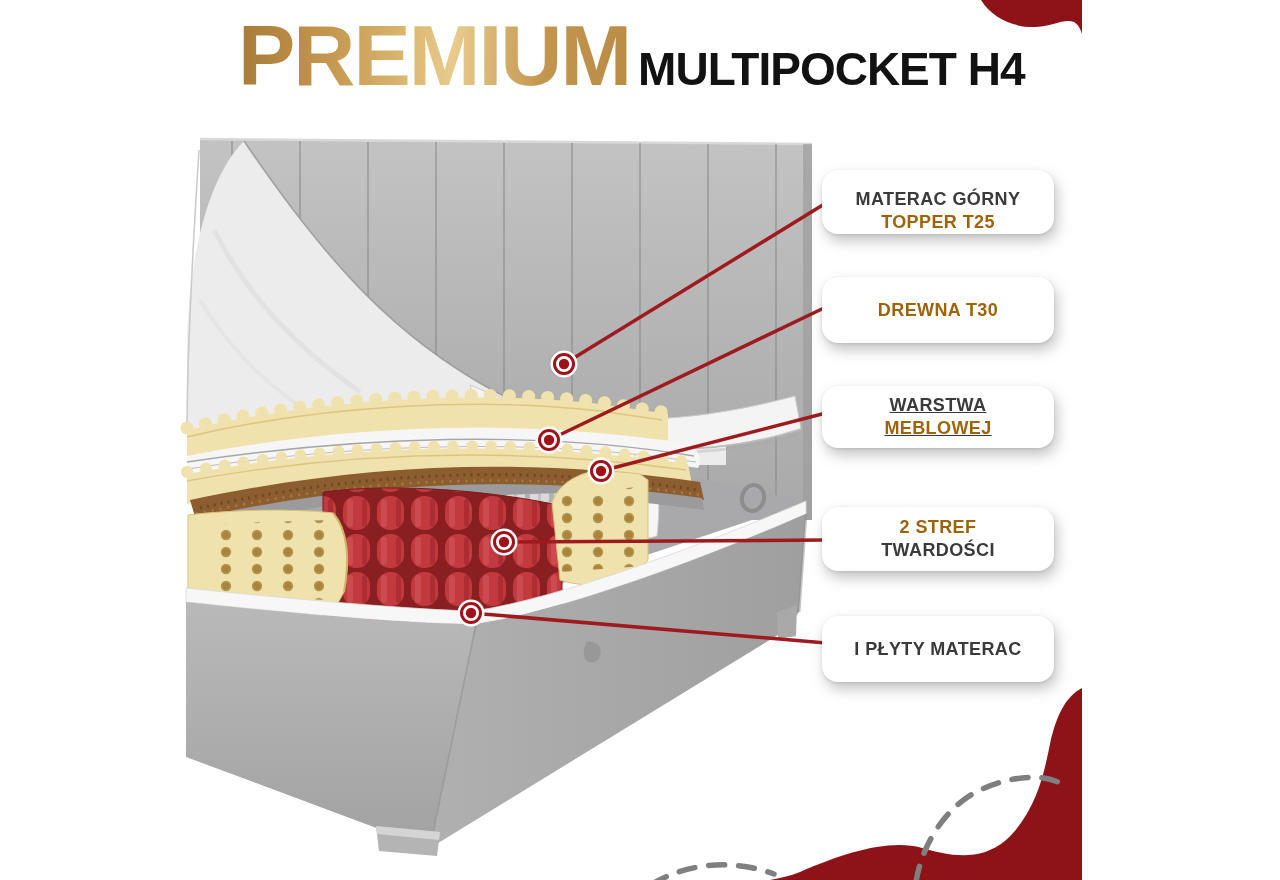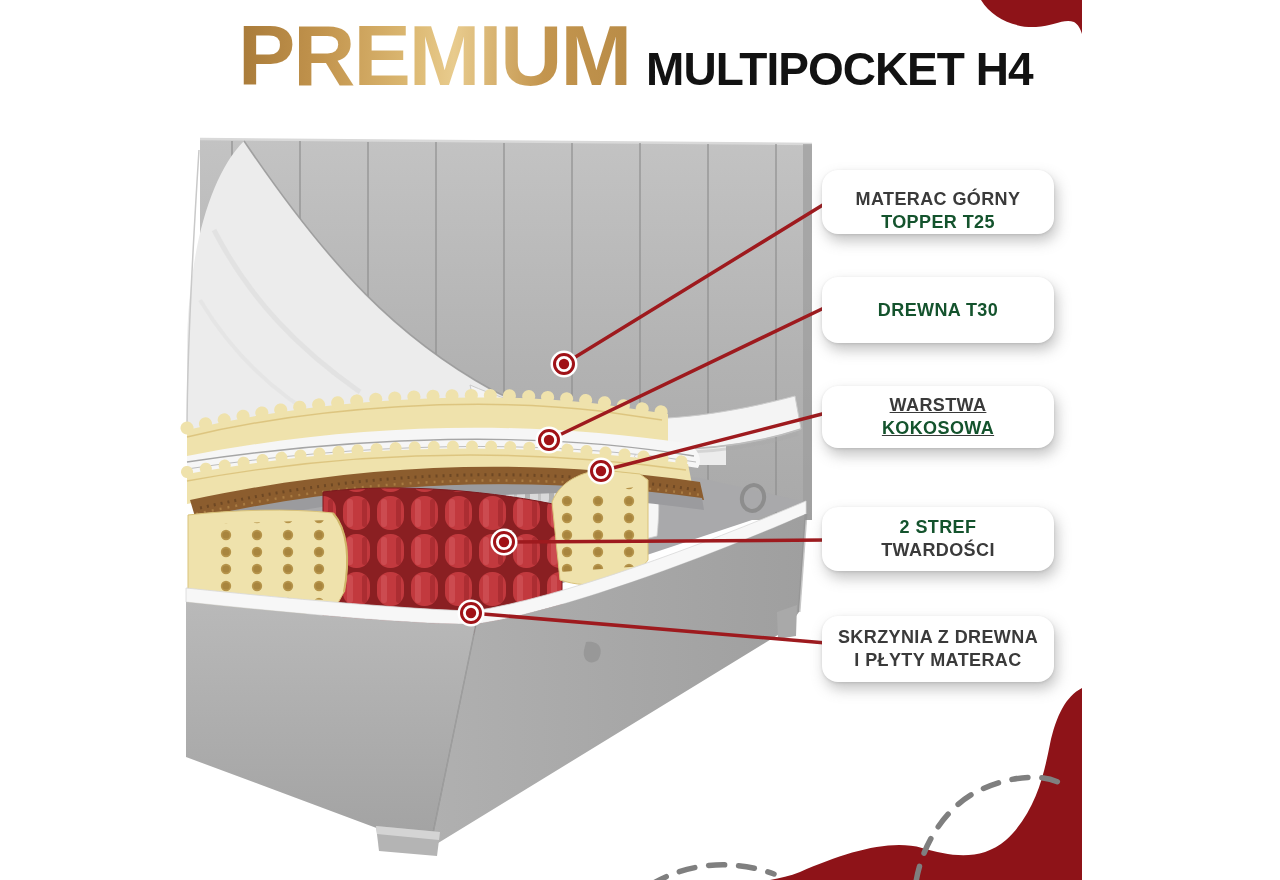--- a/index.html
+++ b/index.html
@@ -2,32 +2,32 @@
 <html><head>
 <meta charset="utf-8">
 <style>
   html,body{margin:0;padding:0;background:#ffffff;}
   body{width:1280px;height:880px;position:relative;overflow:hidden;
        font-family:"Liberation Sans", sans-serif;}
   #scene{position:absolute;left:0;top:0;width:1280px;height:880px;}
 
   
   .title{position:absolute;left:238px;top:12px;white-space:nowrap;
-         display:flex;align-items:baseline;gap:16px;}
+         display:flex;align-items:baseline;gap:8px;}
   .brand{font-size:86px;font-weight:800;letter-spacing:-2px;line-height:1;
          background:linear-gradient(92deg,#a87a39 0%,#c3954e 22%,#ddba74 45%,#e8cb8d 55%,#c3954e 78%,#b98c47 100%);
          -webkit-background-clip:text;background-clip:text;color:transparent;}
   .model{font-size:46px;font-weight:800;letter-spacing:-1px;line-height:1;color:#121212;}
 
   
   .box{position:absolute;left:822px;width:232px;background:#ffffff;border-radius:16px;
        box-shadow:3px 7px 14px rgba(100,100,100,.38), 0 1px 3px rgba(0,0,0,.12);
        display:flex;flex-direction:column;justify-content:center;text-align:center;
        font-size:18px;line-height:23px;letter-spacing:.4px;color:#3a3a3a;font-weight:600;}
-  .box .gold{color:#14532d;font-weight:800;}
+  .box .gold{color:#a16207;font-weight:800;}
   .b1{top:170px;height:64px;justify-content:flex-end;}
   .b2{top:277px;height:66px;}
   .b3{top:386px;height:62px;text-decoration:underline;}
   .b4{top:507px;height:64px;}
   .b5{top:616px;height:66px;}
 </style>
 </head>
 <body>
 
 <svg id="scene" viewBox="0 0 1280 880">
@@ -205,22 +205,21 @@
 
 <div class="box b1">
   <span>MATERAC GÓRNY</span>
   <span class="gold">TOPPER T25</span>
 </div>
 <div class="box b2">
   <span class="gold">DREWNA T30</span>
 </div>
 <div class="box b3">
   <span>WARSTWA</span>
-  <span class="gold">KOKOSOWA</span>
+  <span class="gold">MEBLOWEJ</span>
 </div>
 <div class="box b4">
   <span class="gold">2 STREF</span>
   <span>TWARDOŚCI</span>
 </div>
 <div class="box b5">
-  <span>SKRZYNIA Z DREWNA</span>
   <span>I PŁYTY MATERAC</span>
 </div>
 
 </body></html>

